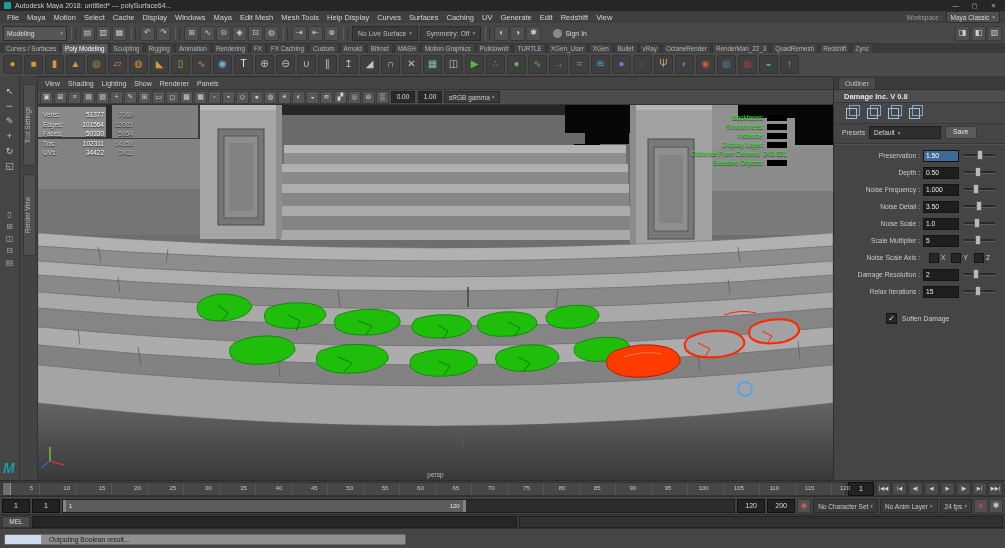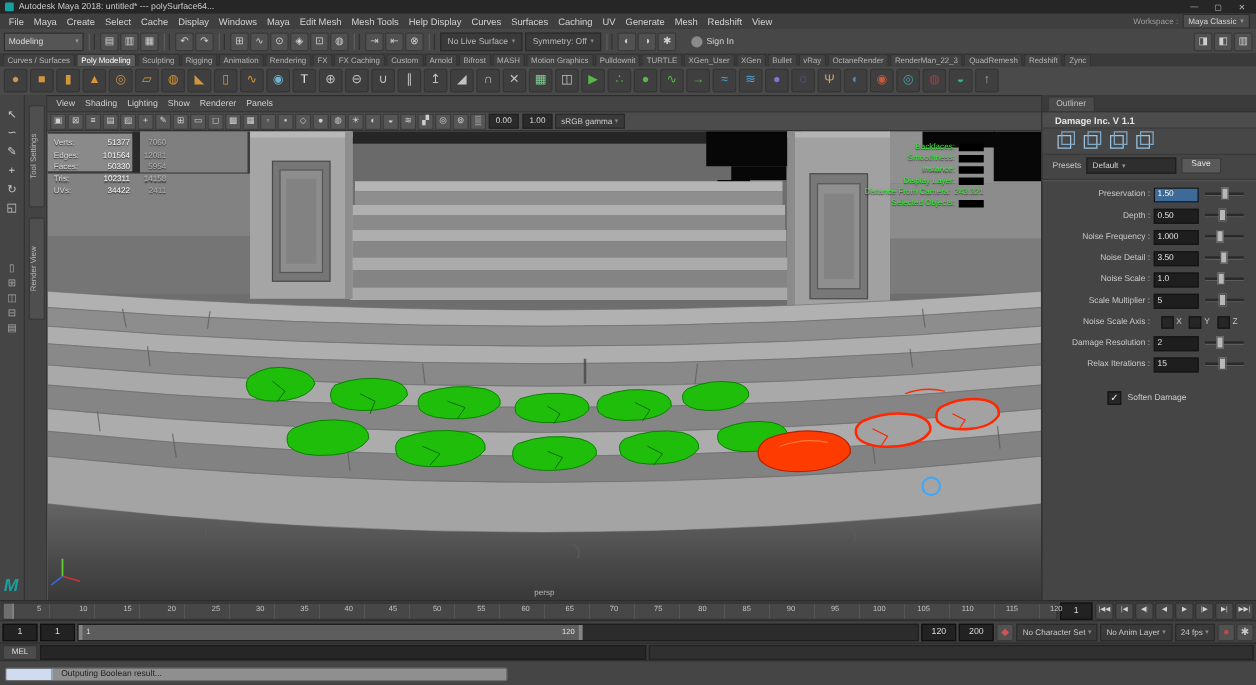--- a/index.html
+++ b/index.html
@@ -157,35 +157,35 @@
     <span class="title-text">Autodesk Maya 2018: untitled* --- polySurface64...</span>
     <span class="winbtn">—</span>
     <span class="winbtn">▢</span>
     <span class="winbtn">✕</span>
   </div>
 
   <div class="row menubar">
     <div id="menu-items" style="display:flex;">
         <span class="menu-item">File</span>
         <span class="menu-item">Maya</span>
-        <span class="menu-item">Create</span>
+        <span class="menu-item">Motion</span>
         <span class="menu-item">Select</span>
         <span class="menu-item">Cache</span>
         <span class="menu-item">Display</span>
         <span class="menu-item">Windows</span>
         <span class="menu-item">Maya</span>
         <span class="menu-item">Edit Mesh</span>
         <span class="menu-item">Mesh Tools</span>
         <span class="menu-item">Help Display</span>
         <span class="menu-item">Curves</span>
         <span class="menu-item">Surfaces</span>
         <span class="menu-item">Caching</span>
         <span class="menu-item">UV</span>
         <span class="menu-item">Generate</span>
-        <span class="menu-item">Mesh</span>
+        <span class="menu-item">Edit</span>
         <span class="menu-item">Redshift</span>
         <span class="menu-item">View</span>
       </div>
     <div class="workspace">
       <span class="ws-label">Workspace :</span>
       <span class="dd">Maya Classic</span>
     </div>
   </div>
 
   <div class="row statusline">
@@ -565,21 +565,21 @@
             </div>
           </div>
         <div id="persp-label">persp</div>
       </div>
     </div>
 
     <div class="rightpanel">
       <div class="dock-header">
         <span class="dock-tab">Outliner</span>
       </div>
-      <div class="panel-title">Damage Inc. V 1.1</div>
+      <div class="panel-title">Damage Inc. V 0.8</div>
       <div class="cube-row">
         <span class="cube"></span>
         <span class="cube"></span>
         <span class="cube"></span>
         <span class="cube"></span>
       </div>
       <div class="presets-row">
         <span class="plabel-sm">Presets</span>
         <span class="dd preset">Default</span>
         <span class="btn">Save</span>

